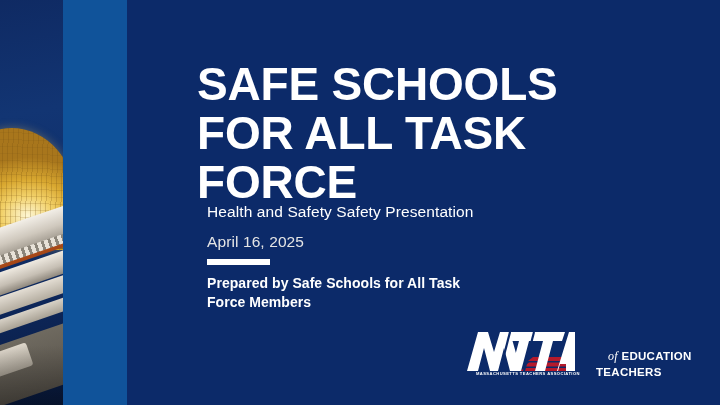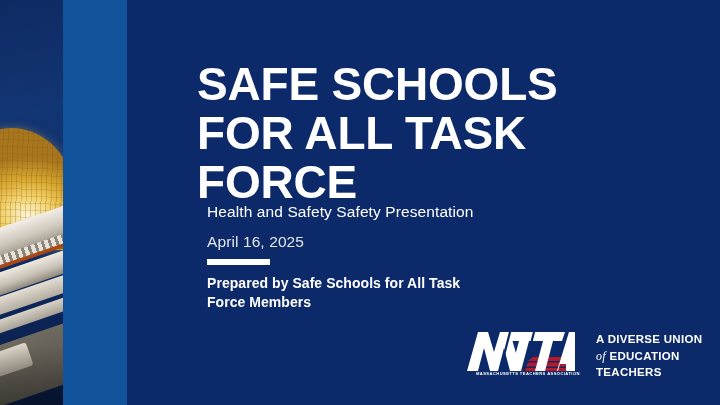--- a/index.html
+++ b/index.html
@@ -221,20 +221,21 @@
     font-size: 11.5px;
     font-weight: bold;
     line-height: 1.38;
     letter-spacing: 0.3px;
   }
   .tagline .of {
     font-family: "Liberation Serif", serif;
     font-style: italic;
     font-weight: normal;
     font-size: 12px;
+    margin-left: 12px;
   }
   .assoc {
     position: absolute;
     left: 11px;
     top: 41px;
     color: #ffffff;
     font-size: 4.1px;
     font-weight: bold;
     letter-spacing: 0.42px;
     white-space: nowrap;
@@ -298,21 +299,21 @@
             <line x1="45" y1="2" x2="35" y2="41"></line>
             <line x1="69" y1="2" x2="59" y2="41"></line>
           </g>
         </svg>
         <div class="assoc">MASSACHUSETTS TEACHERS ASSOCIATION</div>
       </div>
 
       <div class="logo-divider"></div>
 
       <div class="tagline">
-        <span>A DIVERSE UNION</span><br>
+        <br>
         <span class="of">of</span>
         <span>EDUCATION</span><br>
         <span>TEACHERS</span>
       </div>
 
     </div>
 
   </div>
 </div>
 

